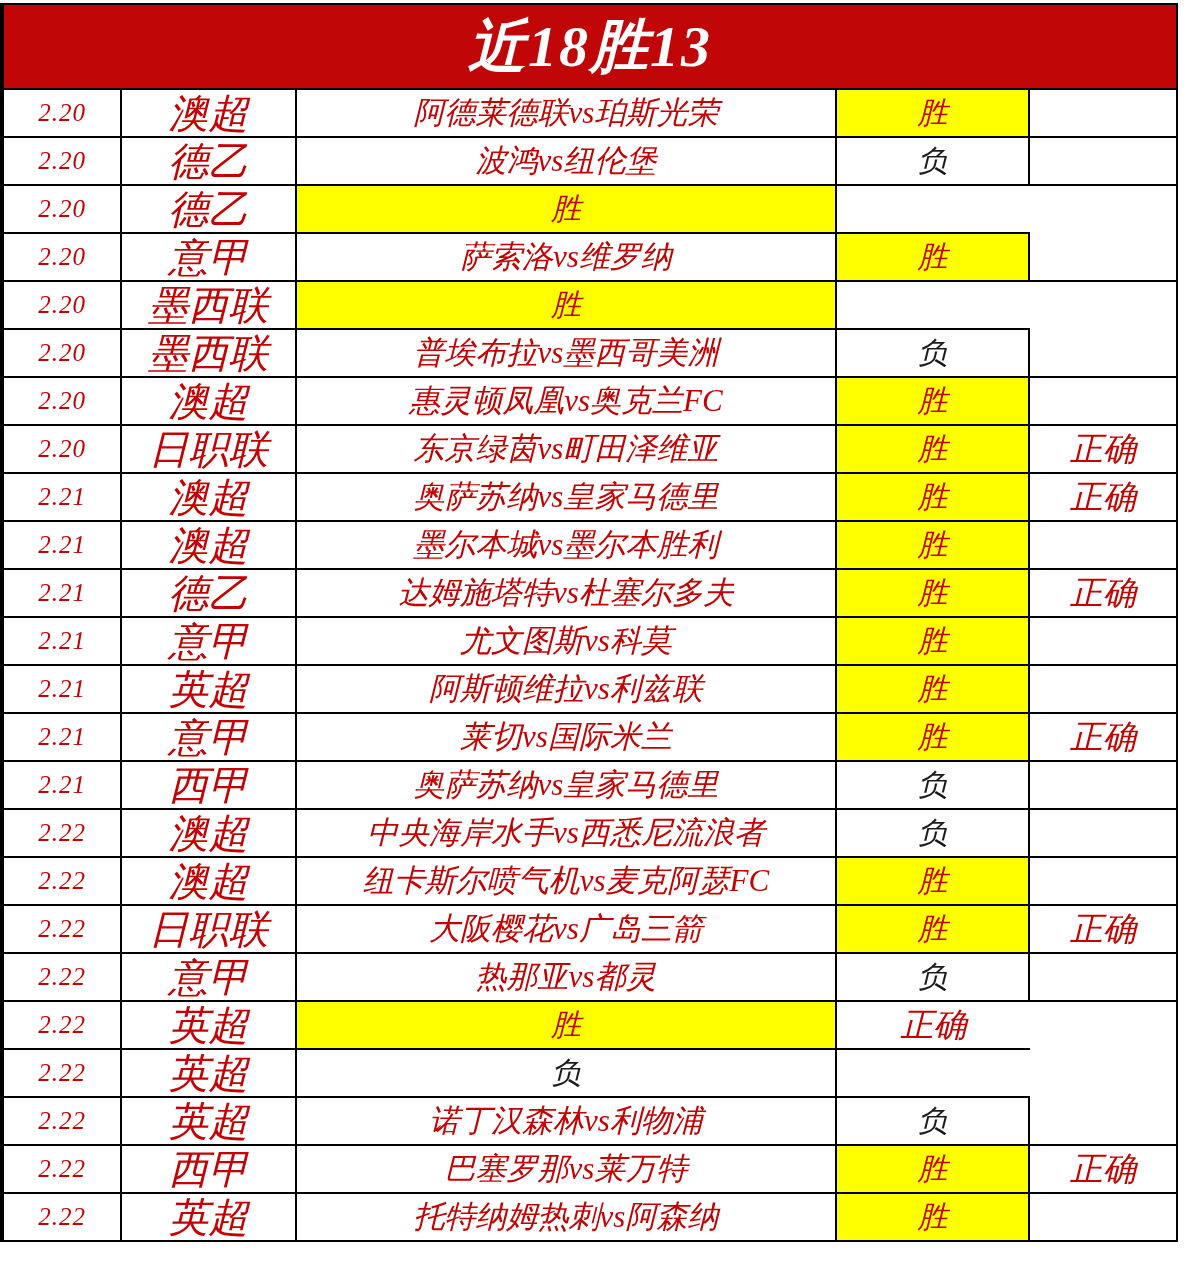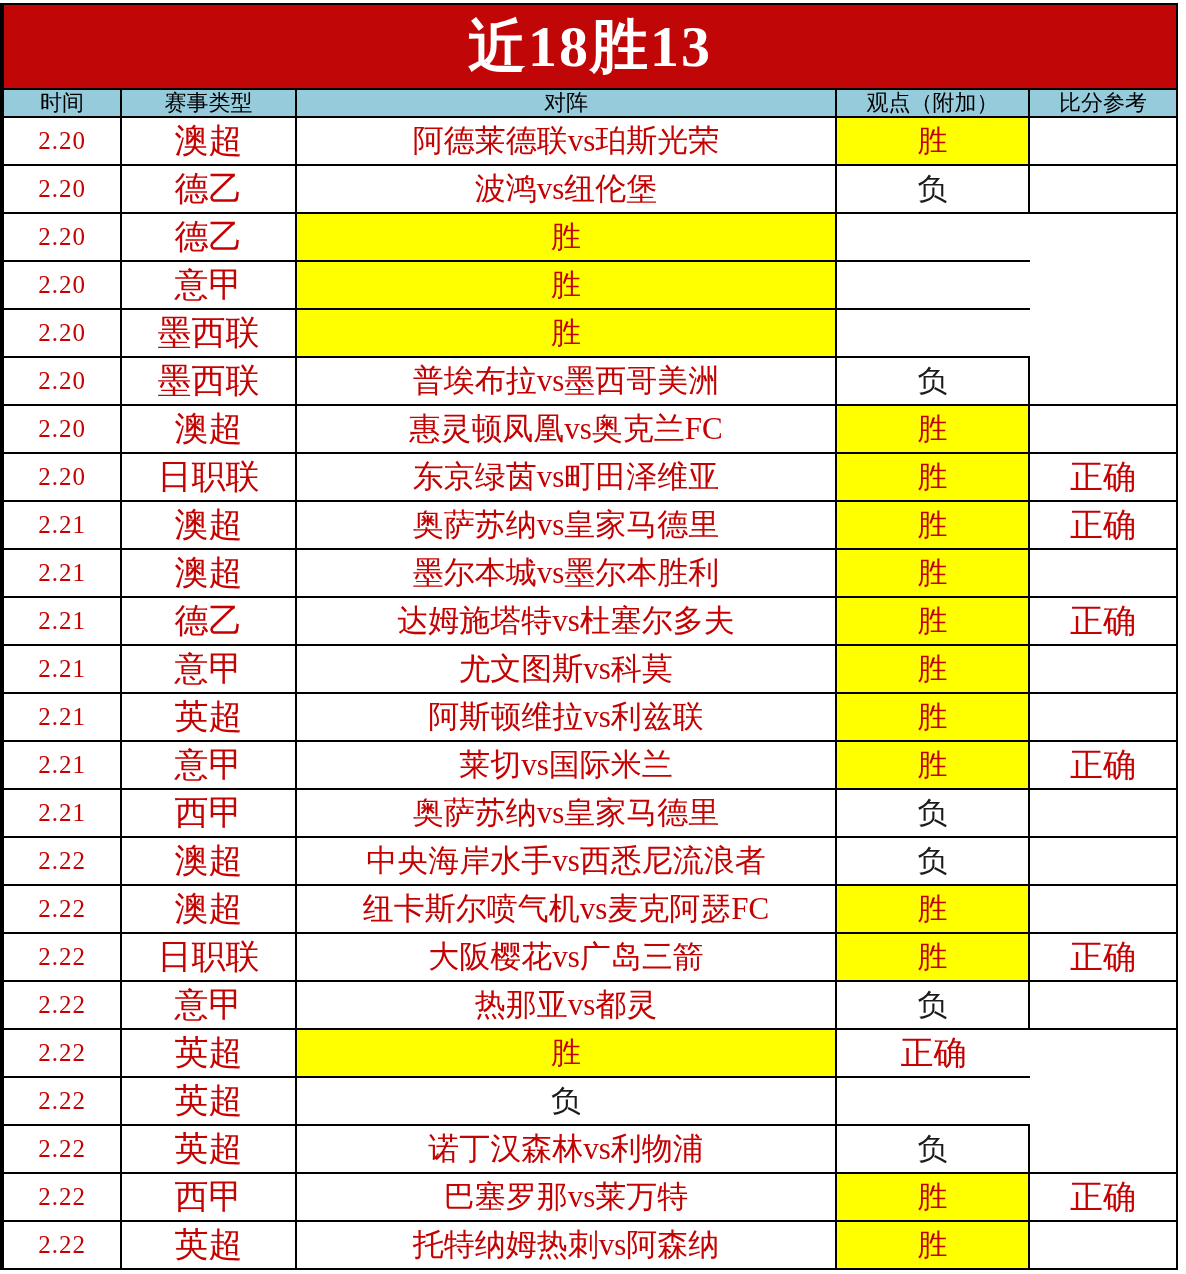--- a/index.html
+++ b/index.html
@@ -19,20 +19,21 @@
     background:var(--page-bg);
     font-family:"Liberation Serif","DejaVu Serif",serif;
   }
   .board{
     margin-top:3px;
     width:1178px;
     box-sizing:border-box;
     border:2px solid var(--grid);
     border-left-width:4px;
     border-bottom:none;
+    font-style:italic;
   }
   .banner{
     height:83px;
     background:var(--banner-bg);
     color:var(--banner-text);
     border-bottom:2px solid var(--grid);
     display:flex;align-items:center;justify-content:center;
     font-size:58px;font-weight:700;letter-spacing:2px;
   }
   .grid-row{
@@ -49,39 +50,32 @@
   }
   .cell:last-child{border-right:none;}
   .header-row{height:28px;}
   .header-row .cell{
     background:var(--header-bg);
     color:var(--header-text);
     font-size:22px;
   }
   .data-row{height:48px;}
   .c-date{font-size:25px;color:var(--red-text);letter-spacing:1px;}
-  .c-league{font-size:34px;color:var(--red-text);}
+  .c-league{font-size:40px;color:var(--red-text);}
   .c-match{font-size:31px;color:var(--red-text);}
   .c-pick{font-size:30px;color:var(--lose-text);}
   .c-pick.win{background:var(--win-bg);color:var(--red-text);}
   .c-result{font-size:33px;color:var(--red-text);}
 </style>
 </head>
 <body>
 
 <div class="board">
   <div class="banner">近18胜13</div>
 
-  <div class="grid-row header-row">
-    <div class="cell">时间</div>
-    <div class="cell">赛事类型</div>
-    <div class="cell">对阵</div>
-    <div class="cell">观点（附加）</div>
-    <div class="cell">比分参考</div>
-  </div>
 
   <div id="table-body">
   <div class="grid-row data-row">
     <div class="cell c-date">2.20</div>
     <div class="cell c-league">澳超</div>
     <div class="cell c-match">阿德莱德联vs珀斯光荣</div>
     <div class="cell c-pick win">胜</div>
     <div class="cell c-result"></div>
   </div>
 
@@ -96,20 +90,21 @@
   <div class="grid-row data-row">
     <div class="cell c-date">2.20</div>
     <div class="cell c-league">德乙</div>
     <div class="cell c-pick win">胜</div>
     <div class="cell c-result"></div>
   </div>
 
   <div class="grid-row data-row">
     <div class="cell c-date">2.20</div>
     <div class="cell c-league">意甲</div>
+    <div class="cell c-match">萨索洛vs维罗纳</div>
     <div class="cell c-pick win">胜</div>
     <div class="cell c-result"></div>
   </div>
 
   <div class="grid-row data-row">
     <div class="cell c-date">2.20</div>
     <div class="cell c-league">墨西联</div>
     <div class="cell c-pick win">胜</div>
     <div class="cell c-result"></div>
   </div>

